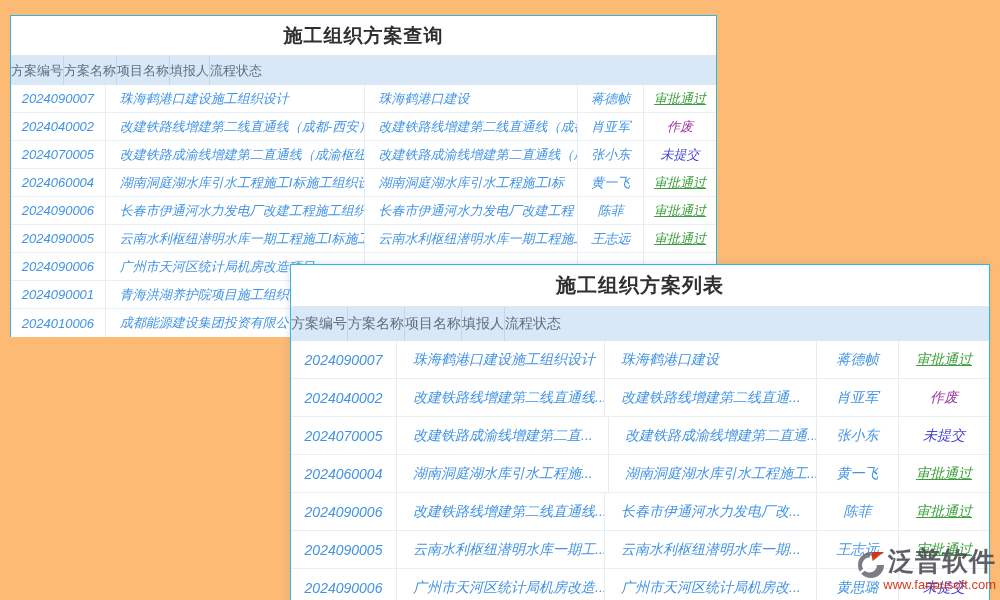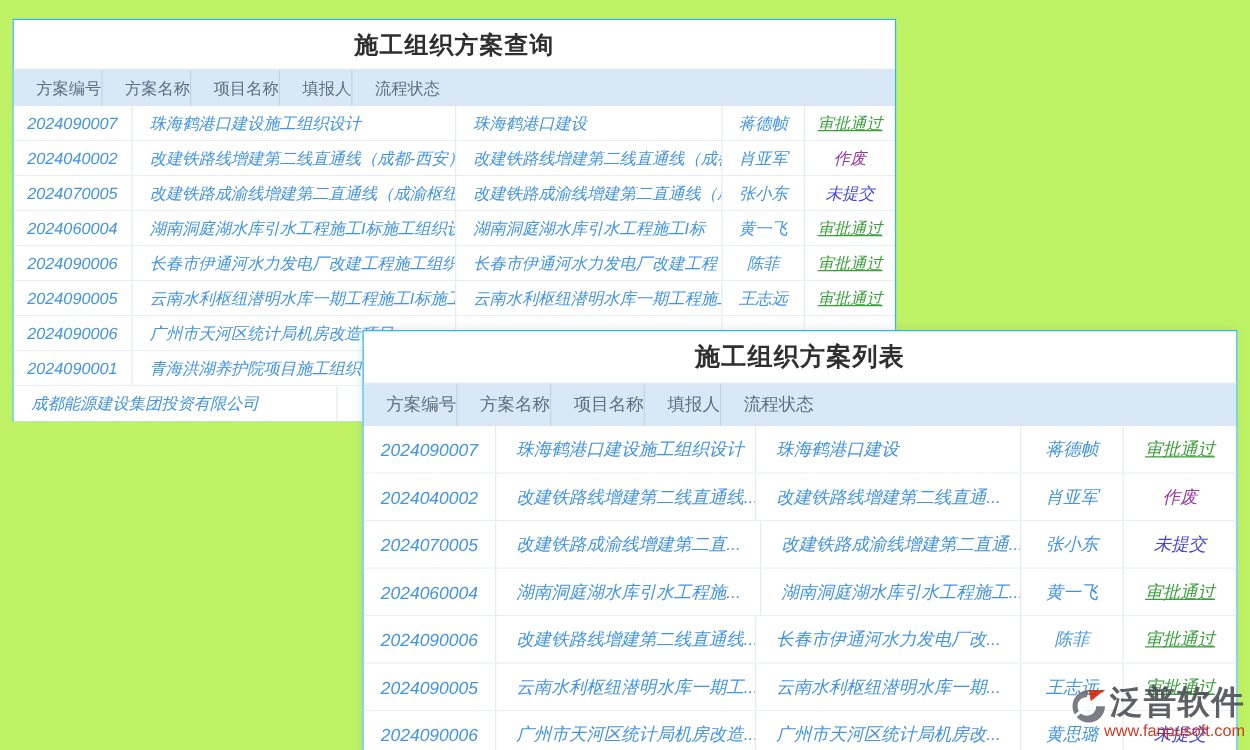--- a/index.html
+++ b/index.html
@@ -1,37 +1,37 @@
 <!DOCTYPE html>
 <html style="--border-cyan: #2eb6e8; --header-bg: #d8e8f6; --header-text: #5c6f85; --cell-blue: #4193e4; --row-line: #e9eef3; --col-line: #e6ebf1; --status-green: #3ba03b; --status-purple: #9a37a3; --status-indigo: #4544da; --logo-gray: #4a4a52; --logo-red: #cc2200;"><head>
 <meta charset="utf-8">
 <style>
   * { margin:0; padding:0; box-sizing:border-box; }
   html,body { width:1000px; height:600px; background:#ffffff; overflow:hidden;
               font-family:"Liberation Sans","DejaVu Sans",sans-serif; }
-  .stage { position:relative; width:1000px; height:600px; background:#bef264; }
+  .stage { position:relative; width:1000px; height:600px; background:#fdba74; }
 
   .panel { position:absolute; background:#fff;
            border:1px solid var(--border-cyan,#2eb6e8); }
   .panel-back  { left:10px;  top:15px;  width:707px; height:322px; z-index:1; }
   .panel-front { left:290px; top:264px; width:700px; height:345px; z-index:2;
                  box-shadow:-2px -2px 6px rgba(120,150,170,.18); }
 
   .tbl-title { display:flex; align-items:center; justify-content:center;
                font-weight:bold; color:#2f2f2f; letter-spacing:1px;
                border-bottom:1px solid #e3e7ec; }
   .panel-back  .tbl-title { height:40px; font-size:19px; }
   .panel-front .tbl-title { height:42px; font-size:20px; }
 
   .thead { display:flex; background:var(--header-bg,#d8e8f6);
            color:var(--header-text,#5c6f85); }
   .panel-back  .thead { height:29px; font-size:13px; }
   .panel-front .thead { height:34px; font-size:14px; }
   .thead .cell { display:flex; align-items:center; justify-content:center;
-                 border-right:1px solid #c2d4e6;padding-left:18px; }
+                 border-right:1px solid #c2d4e6; }
   .thead .cell:last-child { border-right:none; }
 
   .trow { display:flex; border-bottom:1px solid var(--row-line,#e9eef3);
           color:var(--cell-blue,#4193e4); background:#fff;font-style:italic; }
   .panel-back  .trow { height:28px; font-size:13px; }
   .panel-front .trow { height:38px; font-size:14px; }
   .trow:last-child { border-bottom:none; }
   .trow .cell { display:flex; align-items:center; border-right:1px solid var(--col-line,#e6ebf1);
                 overflow:hidden; white-space:nowrap; }
   .trow .cell:last-child { border-right:none; }
@@ -142,20 +142,21 @@
 
         <div class="trow">
           <span class="cell c1">2024090001</span>
           <span class="cell c2">青海洪湖养护院项目施工组织设计</span>
           <span class="cell c3"></span>
           <span class="cell c4"></span>
           <span class="cell c5 status"></span>
         </div>
 
         <div class="trow">
+          <span class="cell c1">2024010006</span>
           <span class="cell c2">成都能源建设集团投资有限公司</span>
           <span class="cell c3"></span>
           <span class="cell c4"></span>
           <span class="cell c5 status"></span>
         </div>
       </div>
   </div>
 
   <div class="panel panel-front">
     <div class="tbl-title">施工组织方案列表</div>

